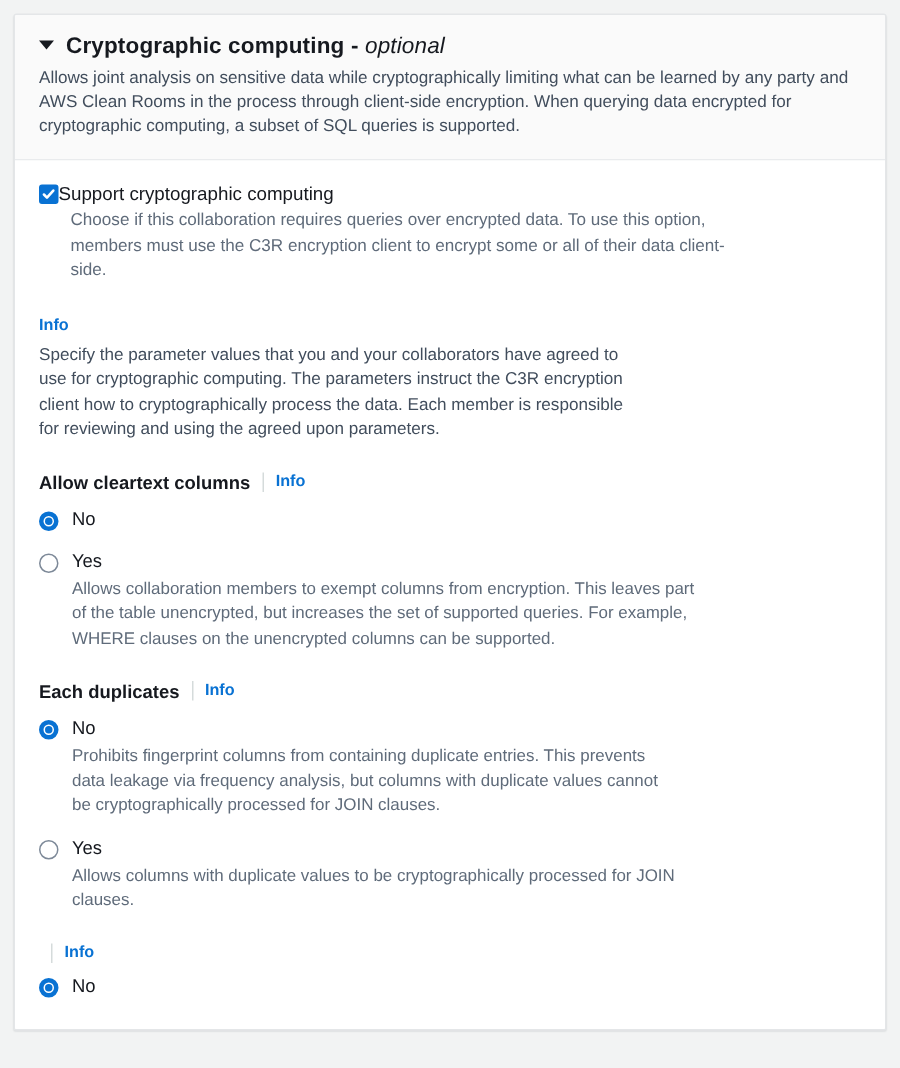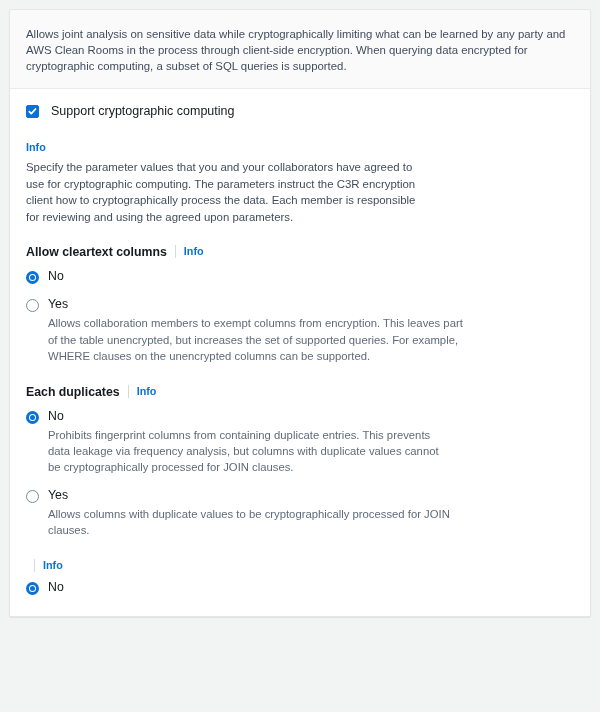--- a/index.html
+++ b/index.html
@@ -82,21 +82,21 @@
   .panel-body {
     padding: 14px 16px 20px 16px;
     box-sizing: border-box;
     background: #ffffff;
   }
 
   
   .checkbox-row {
     display: flex;
     align-items: flex-start;
-    gap: 12px;
+    gap: 0;
   }
   .cb-box {
     flex: 0 0 auto;
     width: 13px;
     height: 13px;
     border-radius: 2px;
     background: #0972d3;
     border: 1px solid #0972d3;
     position: relative;
     top: 2px;
@@ -221,33 +221,38 @@
   }
   .radio-desc.wide { max-width: 420px; }
 </style>
 </head>
 <body>
 
 <div class="page">
   <div class="panel">
 
     <div class="panel-header">
+      <div class="header-title-row">
+        <span class="caret"></span>
+        <span class="header-title"><span>Cryptographic computing</span><span>&nbsp;</span><span>-</span><span>&nbsp;</span><span class="optional">optional</span></span>
+      </div>
       <div class="header-desc">Allows joint analysis on sensitive data while cryptographically limiting what can be learned by any party and AWS Clean Rooms in the process through client-side encryption. When querying data encrypted for cryptographic computing, a subset of SQL queries is supported.</div>
     </div>
 
     <div class="panel-body">
 
       <div class="checkbox-row">
         <span class="cb-box">
           <svg width="11" height="11" viewBox="0 0 12 12">
             <path d="M2.5 6.2 L4.7 8.4 L9.3 3.3" fill="none" stroke="#ffffff" stroke-width="1.9" stroke-linecap="round" stroke-linejoin="round"></path>
           </svg>
         </span>
         <span class="cb-label">Support cryptographic computing</span>
       </div>
+      <div class="cb-desc">Choose if this collaboration requires queries over encrypted data. To use this option, members must use the C3R encryption client to encrypt some or all of their data client-side.</div>
 
       <div class="params">
         <div class="section-heading-row">
           <a class="info-link" href="#">Info</a>
         </div>
         <div class="section-desc">Specify the parameter values that you and your collaborators have agreed to use for cryptographic computing. The parameters instruct the C3R encryption client how to cryptographically process the data. Each member is responsible for reviewing and using the agreed upon parameters.</div>
       </div>
 
       <div class="field-group">
         <div class="field-label-row">

